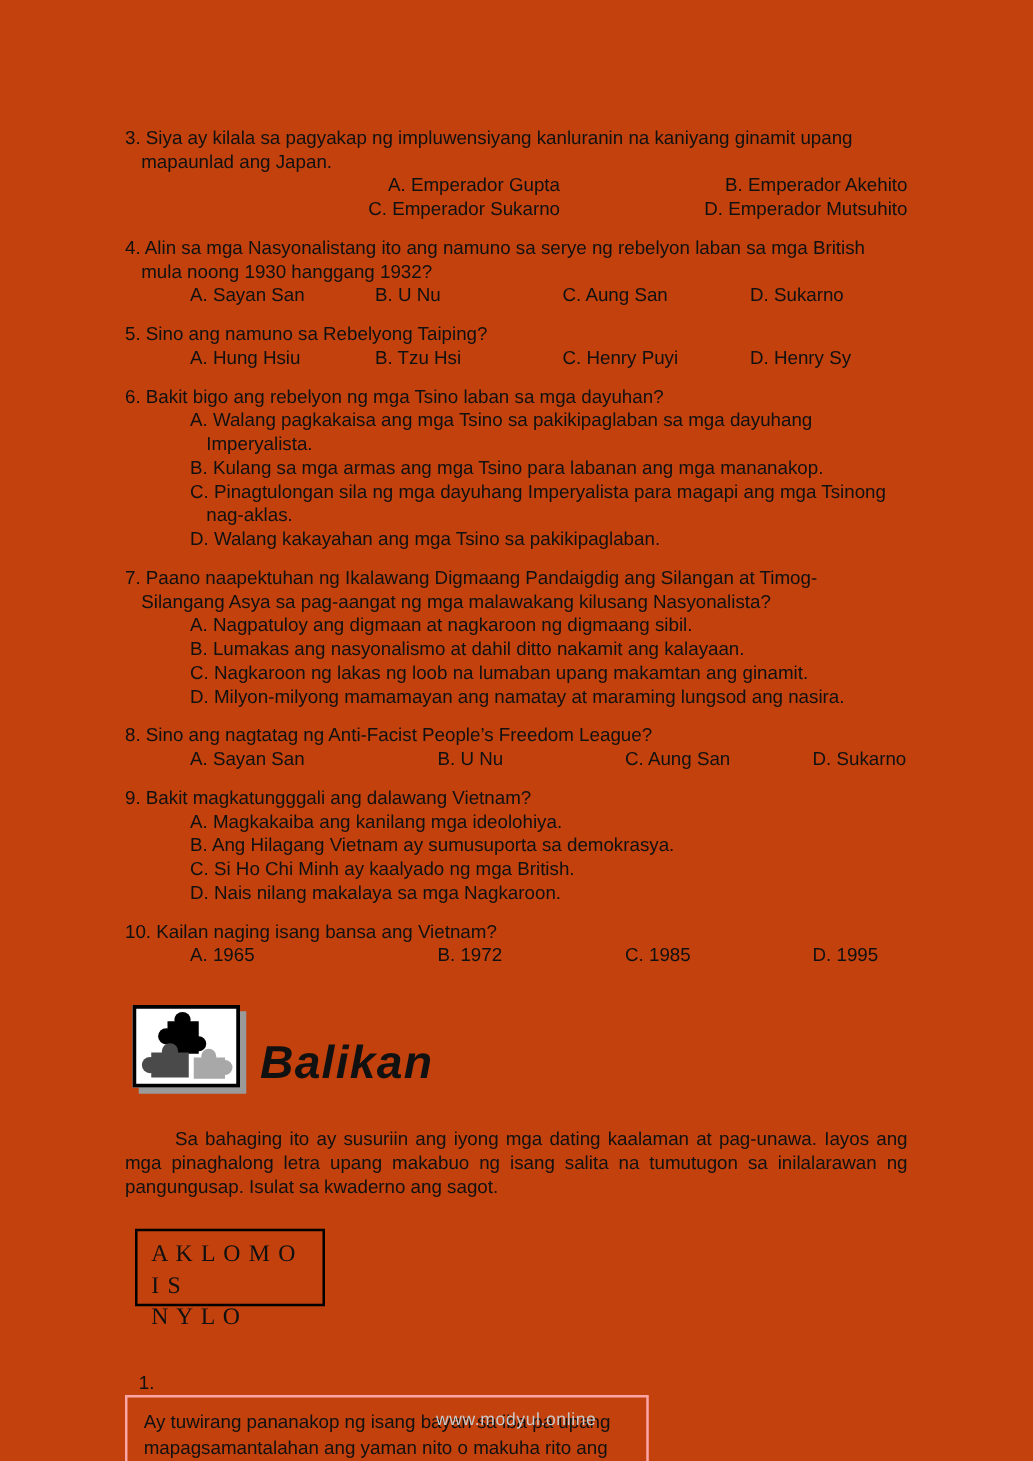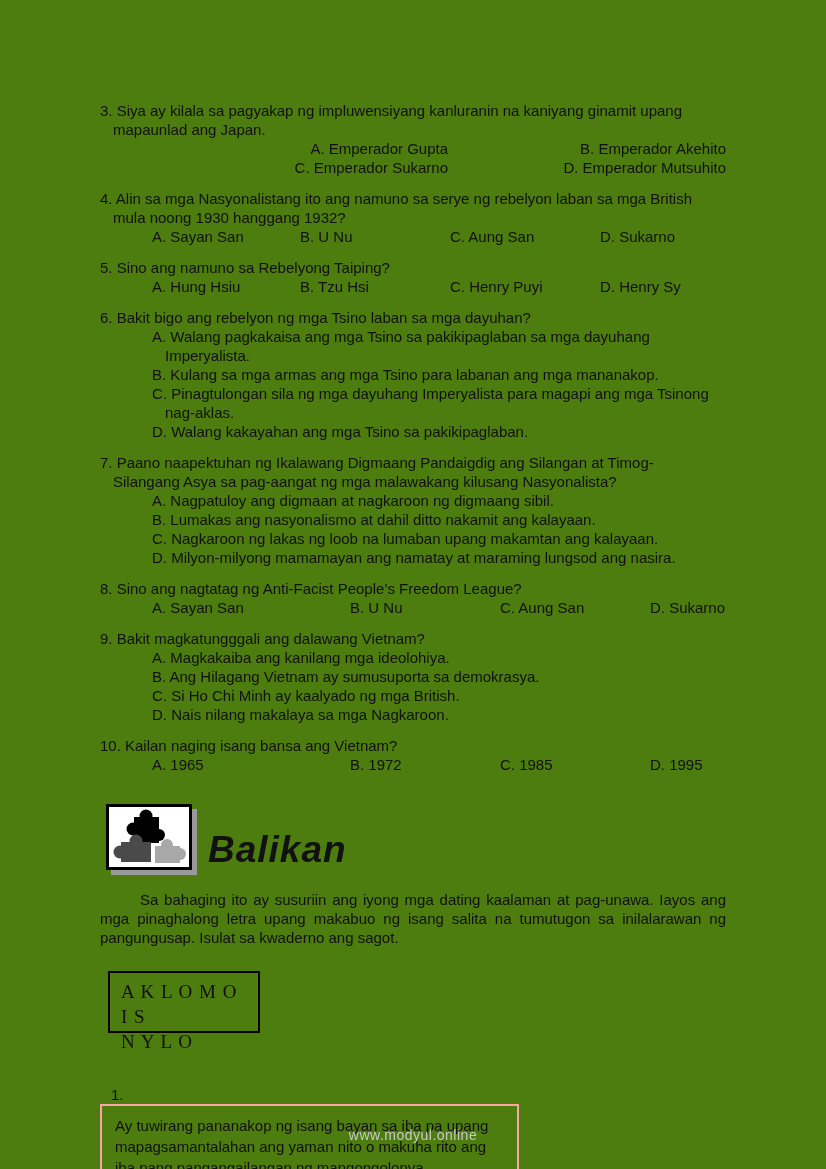--- a/index.html
+++ b/index.html
@@ -1,19 +1,19 @@
 <!DOCTYPE html>
 <html><head>
 <meta charset="utf-8">
 <style>
   html, body { margin:0; padding:0; background:#fff; }
   .page {
     position:relative;
     width:826px; height:1169px;
-    background:#4d7c0f;
+    background:#c2410c;
     color:#111111;
     font-family:"Liberation Sans", sans-serif;
     font-size:15px; line-height:19px;
     box-sizing:border-box;
     padding:101px 100px 0 100px;
     overflow:hidden;
   }
   .question { margin-bottom:12px; }
   .q-text {
     white-space:pre-line;
@@ -39,21 +39,21 @@
     flex:0 0 auto;
   }
   .balikan-iconbox svg { position:absolute; left:0; top:0; overflow:visible; }
   .balikan-title {
     font-weight:bold; font-style:italic;
     font-size:37px; line-height:40px;
     margin-left:16px;
     letter-spacing:1px;
   }
   .intro {
-    margin-top:20px;
+    margin-top:32px;
     text-align:justify;
     text-indent:40px;
   }
   .activity { display:flex; margin-top:16px; align-items:flex-start;flex-direction:column; }
   .letters-box {
     box-sizing:content-box;
     border:2px solid #000;
     width:126px; height:46px;
     padding:6px 11px;
     margin:8px 0 0 8px;
@@ -128,21 +128,21 @@
     <div class="opt-stack">C. Pinagtulongan sila ng mga dayuhang Imperyalista para magapi ang mga Tsinong
 nag-aklas.</div>
     <div class="opt-stack">D. Walang kakayahan ang mga Tsino sa pakikipaglaban.</div>
   </div>
 
   <div class="question">
     <div class="q-text">7. Paano naapektuhan ng Ikalawang Digmaang Pandaigdig ang Silangan at Timog-
 Silangang Asya sa pag-aangat ng mga malawakang kilusang Nasyonalista?</div>
     <div class="opt-stack">A. Nagpatuloy ang digmaan at nagkaroon ng digmaang sibil.</div>
     <div class="opt-stack">B. Lumakas ang nasyonalismo at dahil ditto nakamit ang kalayaan.</div>
-    <div class="opt-stack">C. Nagkaroon ng lakas ng loob na lumaban upang makamtan ang kalayaan.</div>
+    <div class="opt-stack">C. Nagkaroon ng lakas ng loob na lumaban upang makamtan ang ginamit.</div>
     <div class="opt-stack">D. Milyon-milyong mamamayan ang namatay at maraming lungsod ang nasira.</div>
   </div>
 
   <div class="question">
     <div class="q-text">8. Sino ang nagtatag ng Anti-Facist People’s Freedom League?</div>
     <div class="opts-grid4b">
       <span>A. Sayan San</span>
       <span>B. U Nu</span>
       <span>C. Aung San</span>
       <span>D. Sukarno</span>

